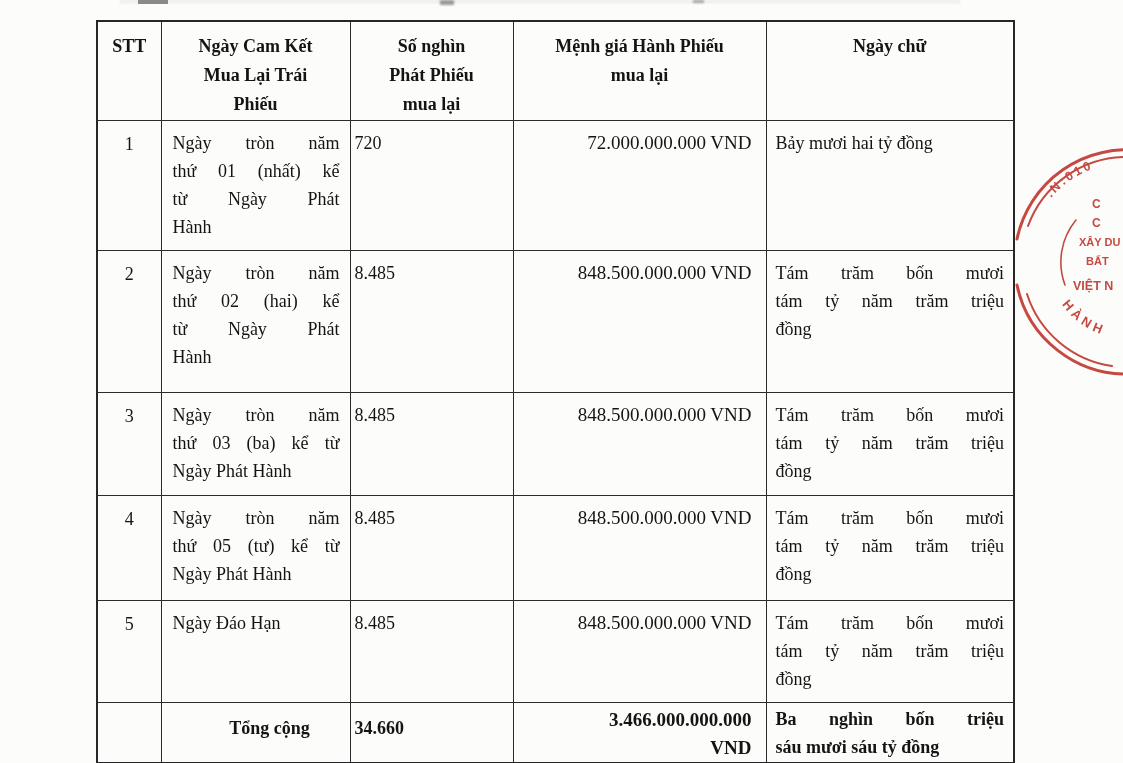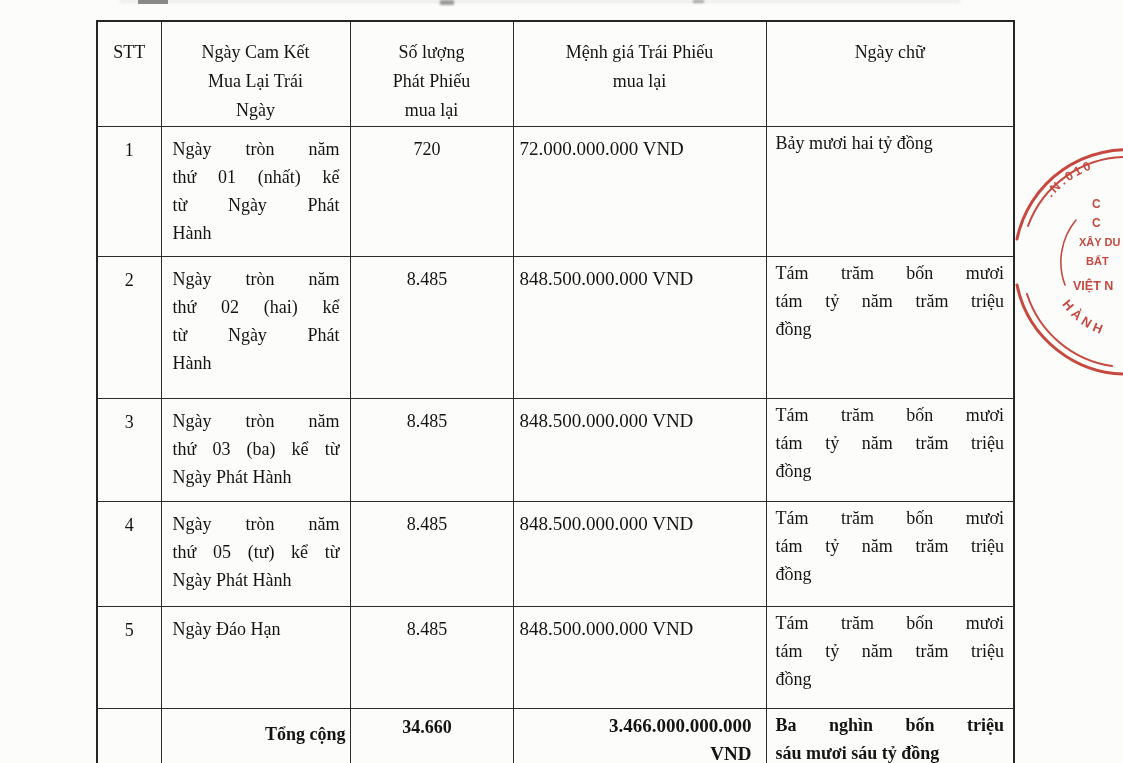--- a/index.html
+++ b/index.html
@@ -28,36 +28,36 @@
     overflow:hidden;
     font-weight:normal;
     line-height:28px;
   }
   col.w-stt{width:64px;}  col.w-date{width:189px;}
   col.w-qty{width:163px;} col.w-face{width:253px;} col.w-words{width:248px;}
   tr.r-head{height:98px;} tr.r-1{height:130px;} tr.r-2{height:142px;}
   tr.r-3{height:103px;}   tr.r-4{height:105px;} tr.r-5{height:102px;}
   tr.r-total{height:53px;}
   
-  .doc th{font-weight:normal;text-align:center;padding-top:16px;line-height:29px;}
+  .doc th{font-weight:bold;text-align:center;padding-top:10px;line-height:29px;}
   .doc th .ln{display:block;}
   
   .c-stt{text-align:center;padding-top:9px;}
   .c-date{text-align:left;padding:8px 10px 0 11px;}
-  .c-qty{text-align:center;padding:8px 13px 0 4px;}
-  .c-face{text-align:left;padding:8px 14px 0 6px;font-size:19px;}
-  .c-words{text-align:left;padding:2px 9px 0 9px;margin-left:16px;}
+  .c-qty{text-align:left;padding:8px 13px 0 4px;}
+  .c-face{text-align:right;padding:8px 14px 0 6px;font-size:19px;}
+  .c-words{text-align:left;padding:8px 9px 0 9px;margin-left:16px;}
   
   .jus .ln{display:block;text-align:justify;text-align-last:justify;}
   .jus .ln:last-child{text-align-last:left;}
   .rgt .ln{display:block;text-align-last:right;}
   
   tr.r-total td{font-weight:bold;}
-  .t-label{padding:11px 4px 4px 32px;text-align:right;}
-  .t-qty{padding-top:4px;}
+  .t-label{padding:11px 4px 4px 32px;text-align:center;}
+  .t-qty{padding-top:11px;}
   .t-face{line-height:24px;padding-top:3px;}
   .t-words{line-height:25px;padding-top:2px;}
   
   .stamp{position:absolute;left:1010px;top:140px;width:113px;height:250px;opacity:.92;}
   .stamp text{font-family:"Liberation Sans","DejaVu Sans",sans-serif;font-weight:bold;}
 </style>
 </head>
 <body>
 
 <div class="artifact art-band"></div>
@@ -72,29 +72,29 @@
       <col class="w-qty">
       <col class="w-face">
       <col class="w-words">
   </colgroup>
   <tbody>
     <tr class="r-head">
       <th>STT</th>
       <th>
           <span class="ln">Ngày Cam Kết</span>
           <span class="ln">Mua Lại Trái</span>
-          <span class="ln">Ngày</span>
+          <span class="ln">Phiếu</span>
         </th>
       <th>
-          <span class="ln">Số lượng</span>
+          <span class="ln">Số nghìn</span>
           <span class="ln">Phát Phiếu</span>
           <span class="ln">mua lại</span>
         </th>
       <th>
-          <span class="ln">Mệnh giá Trái Phiếu</span>
+          <span class="ln">Mệnh giá Hành Phiếu</span>
           <span class="ln">mua lại</span>
         </th>
       <th>Ngày chữ</th>
     </tr>
     <tr class="r-1">
       <td class="c-stt">1</td>
       <td class="c-date jus">
           <span class="ln">Ngày tròn năm</span>
           <span class="ln">thứ 01 (nhất) kể</span>
           <span class="ln">từ Ngày Phát</span>

